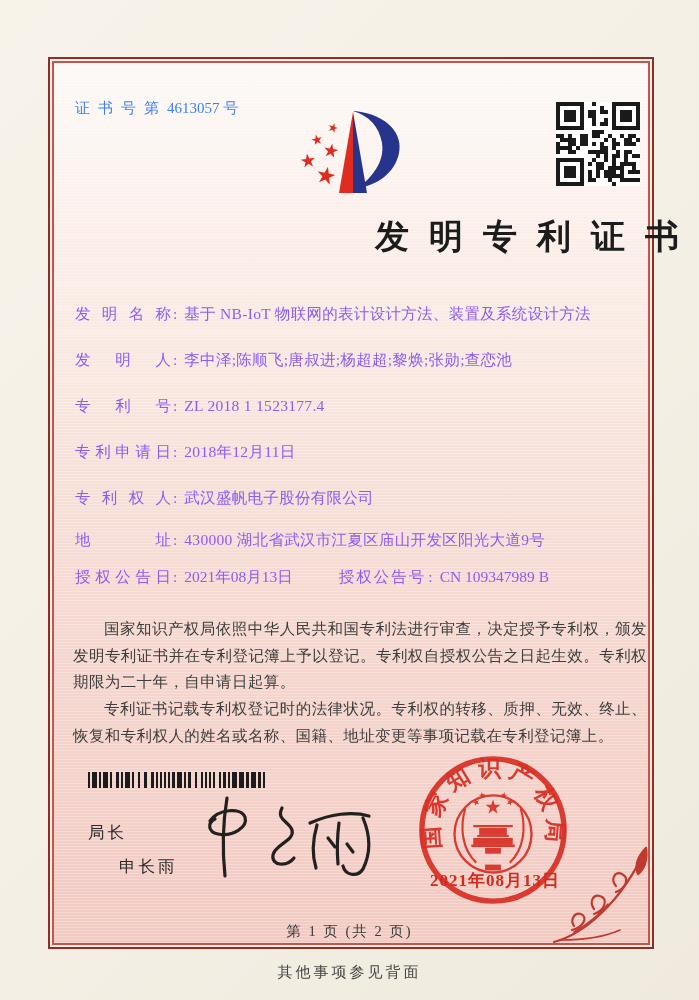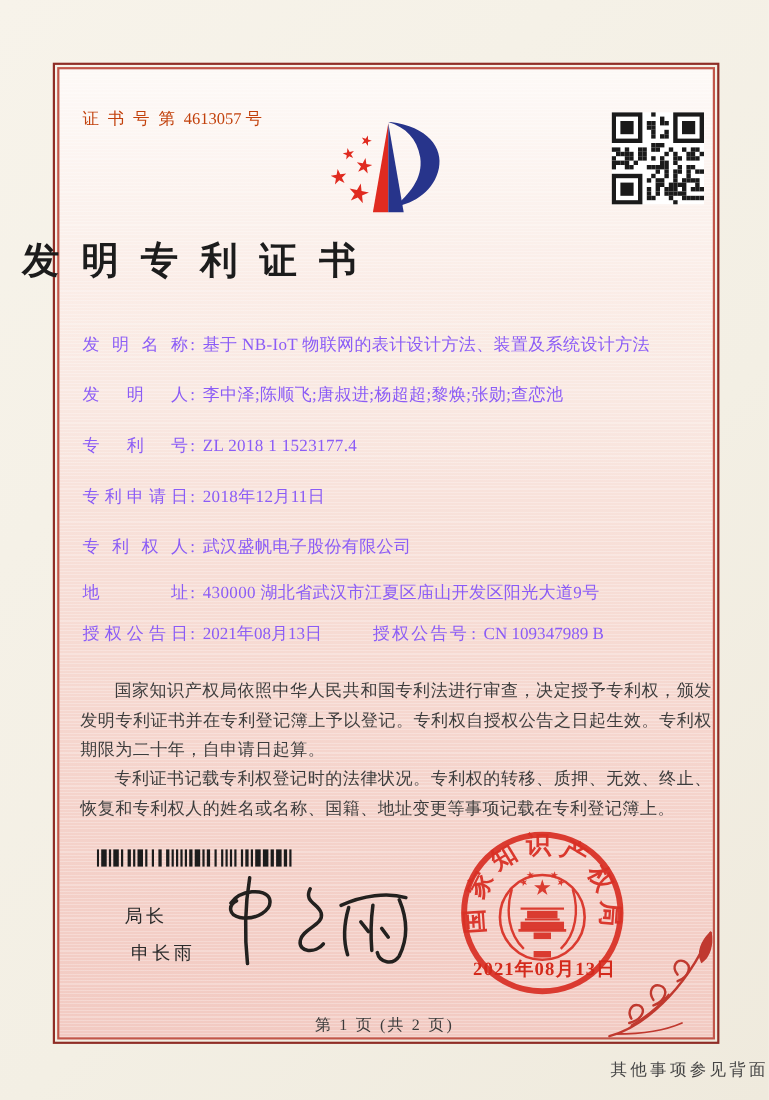--- a/index.html
+++ b/index.html
@@ -20,24 +20,24 @@
     width:100%; height:100%; border:2px solid #c2564a;
     background:
       linear-gradient(180deg, rgba(255,255,255,.60) 0%, rgba(255,255,255,.15) 22%, rgba(255,255,255,0) 45%),
       repeating-linear-gradient(0deg, rgba(255,255,255,.25) 0 1px, rgba(255,255,255,0) 1px 3px),
       linear-gradient(180deg,#fbf0ea 0%, #f9e6df 35%, #f5d5cd 70%, #f2cac2 100%);
   }
 
   .abs { position:absolute; }
 
   
-  .cert-no { left:75px; top:99px; font-size:15px; color:#c2410c; }
+  .cert-no { left:75px; top:99px; font-size:15px; color:#3b82f6; }
   .cert-no .sp { letter-spacing:8px; }
   .title {
-    left:0; right:0; top:214px; text-align:left;
+    left:0; right:0; top:214px; text-align:right;
     font-size:34px; font-weight:700; letter-spacing:20px; text-indent:20px;
     color:#1c1c1c;
   }
 
   
   .row { position:absolute; left:75px; right:44px; display:flex; font-size:15.5px; color:#8b5cf6; line-height:21px; }
   .flabel { width:96px; flex:none; text-align:justify; text-align-last:justify; }
   .fcolon { flex:none; padding:0 7px 0 2px; }
   .fvalue { flex:1; letter-spacing:.3px; }
   .grant-group2 { margin-left:46px; display:flex; }
@@ -47,36 +47,36 @@
     left:73px; right:52px; top:599px; font-size:15.5px; line-height:1.72;
     text-align:justify; color:#3d3d3d;margin-top:17px;
   }
   .body-text p { text-indent:2em; letter-spacing:.4px; }
 
   
   .barcode { left:88px; top:772px; }
 
   
   .director { left:88px; top:822px; font-size:16.5px; letter-spacing:3px; color:#2b2b2b;
-              font-family:"Liberation Sans","DejaVu Sans",sans-serif;text-align:center; }
+              font-family:"Liberation Sans","DejaVu Sans",sans-serif; }
   .director div+div { margin-top:12px;margin-left:31px; }
   .sig { left:196px; top:792px; }
 
   
   .seal { left:414px; top:751px; }
   .seal-date {
     left:430px; top:869px; font-size:17px; font-weight:700; color:#d42a1c;
     letter-spacing:1px; z-index:5;
   }
 
   .flourish { left:550px; top:834px; }
 
   
   .page-info { left:0; right:0; top:922px; text-align:center; font-size:14.5px; color:#3a3a3a; letter-spacing:2px; }
-  .back-note { left:0; right:0; top:963px; text-align:right; font-size:15px; color:#454545; letter-spacing:3px; }
+  .back-note { left:0; right:0; top:963px; text-align:center; font-size:15px; color:#454545; letter-spacing:3px; }
 
   .qr { left:556px; top:102px; }
   .qr svg rect { fill:#1a1a1a; }
   .qr .qz { fill:#ffffff; }
   .logo { left:293px; top:101px; }
 </style>
 </head>
 <body>
 
 <div class="page">

